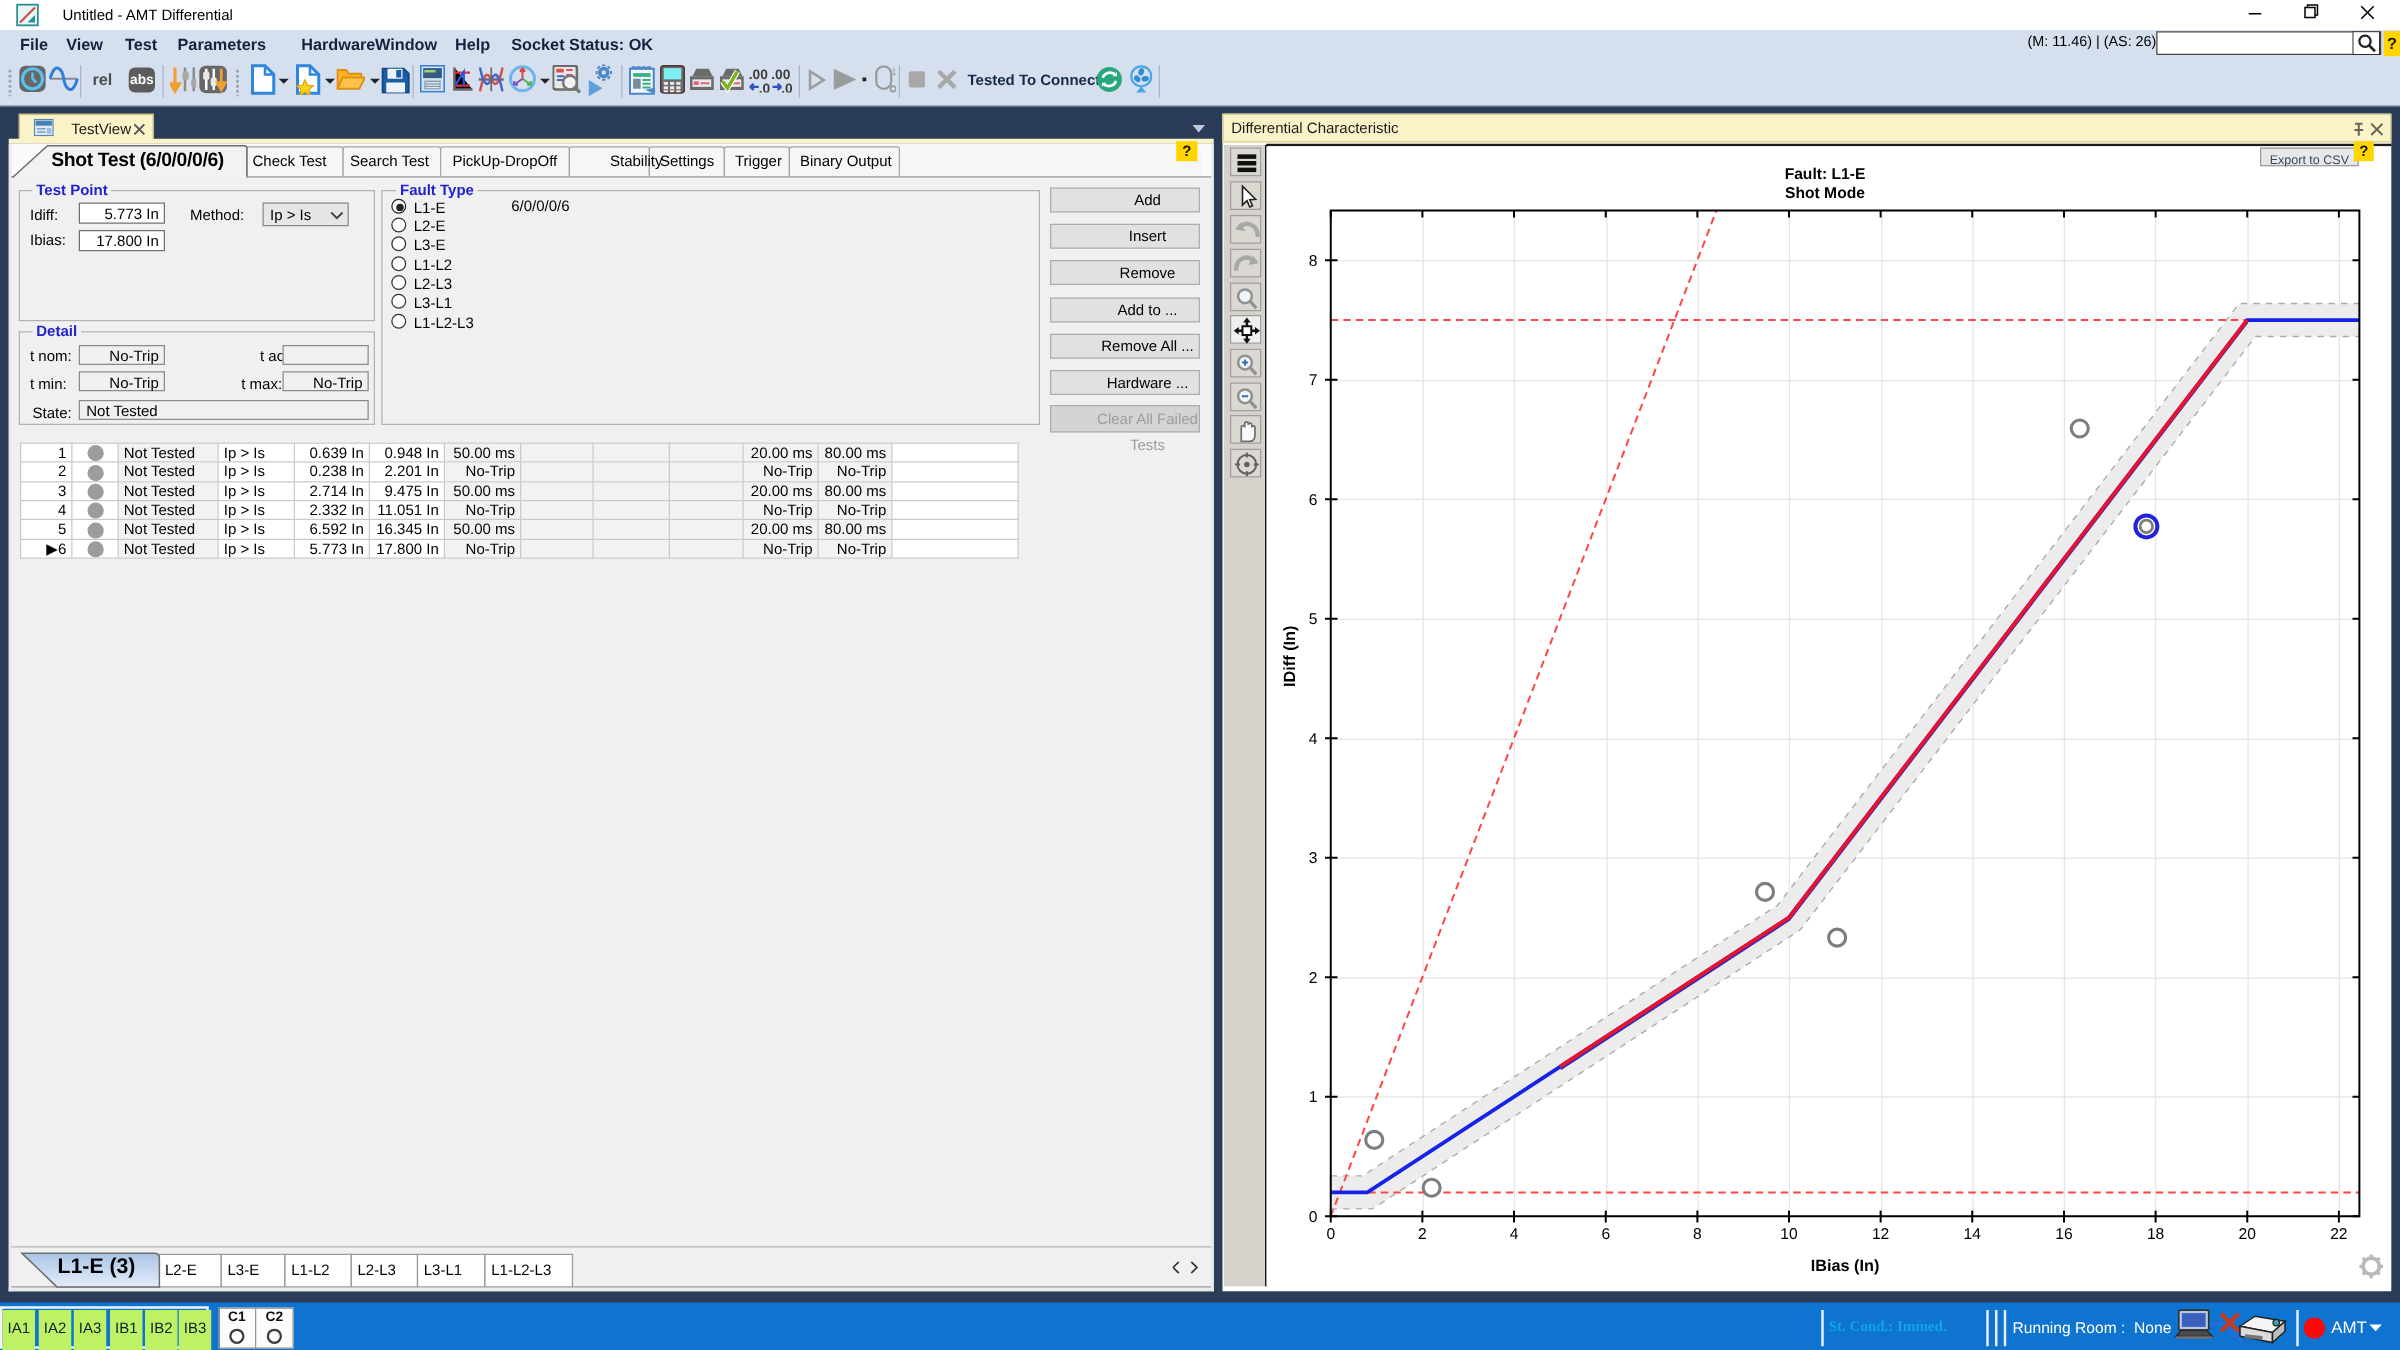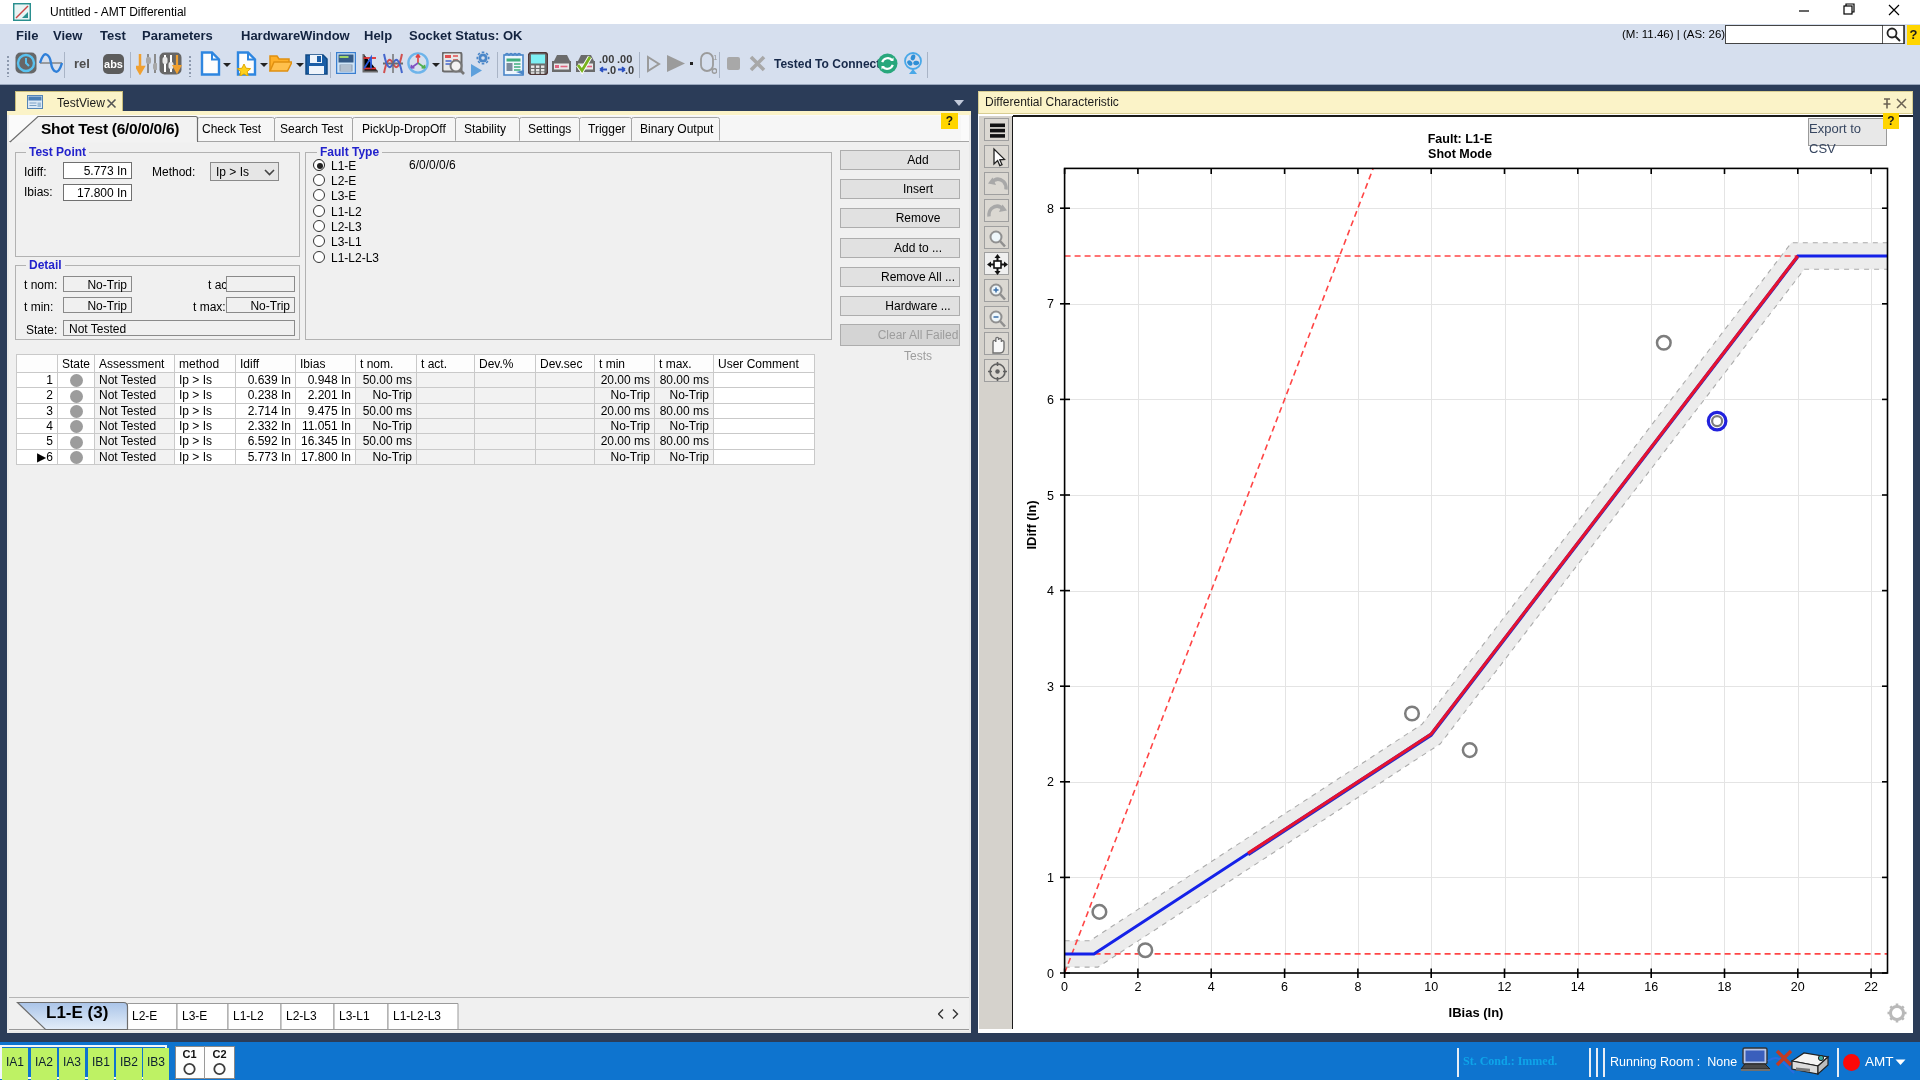--- a/index.html
+++ b/index.html
@@ -330,21 +330,21 @@
     <path d="M622.5 25.5 V4.5 q0 -2 2 -2 H708.5 q2 0 2 2 V25.5"></path>
   </g>
   <path d="M0 26.5 H960" stroke="#a5a5a5" stroke-width="1"></path>
   <path d="M1 27 L29 1.5 H186.5 q2 0 2 2 V27" fill="#f2f2f2" stroke="#6e6e6e" stroke-width="1.2"></path>
   <path d="M3 26.8 H188" stroke="#f2f2f2" stroke-width="2"></path>
 </svg>
 <div class="shottab" style="left:41px;top:120px;font-weight:bold;font-size:15.5px;letter-spacing:-0.3px">Shot Test (6/0/0/0/6)</div>
 <div class="shottab" style="left:202px;top:122px">Check Test</div>
 <div class="shottab" style="left:280px;top:122px">Search Test</div>
 <div class="shottab" style="left:362px;top:122px">PickUp-DropOff</div>
-<div class="shottab" style="left:464px;top:122px">Stability</div>
+<div class="shottab" style="left:488px;top:122px">Stability</div>
 <div class="shottab" style="left:528px;top:122px">Settings</div>
 <div class="shottab" style="left:588px;top:122px">Trigger</div>
 <div class="shottab" style="left:640px;top:122px">Binary Output</div>
 <div class="abs" style="left:941px;top:113px;width:17px;height:16px;background:#ffd500;color:#1a1a1a;font-weight:bold;font-size:12px;text-align:center;line-height:16px">?</div>
 
 <div class="groupbox" style="left:15px;top:152px;width:285px;height:105px">
   <div class="grouplabel" style="left:10px">Test Point</div>
 </div>
 <div class="lbl" style="left:24px;top:165px">Idiff:</div>
 <div class="field" style="left:63px;top:162px;width:69px;height:17px">5.773 In</div>
@@ -408,35 +408,20 @@
       <col style="width:60px">
       <col style="width:61px">
       <col style="width:58px">
       <col style="width:61px">
       <col style="width:59px">
       <col style="width:60px">
       <col style="width:59px">
       <col style="width:101px">
 </colgroup>
 <tbody>
-      <tr class="ghead">
-<td></td>
-        <td style="text-align:center">State</td>
-        <td>Assessment</td>
-        <td>method</td>
-        <td>Idiff</td>
-        <td>Ibias</td>
-        <td>t nom.</td>
-        <td>t act.</td>
-        <td>Dev.%</td>
-        <td>Dev.sec</td>
-        <td>t min</td>
-        <td>t max.</td>
-        <td>User Comment</td>
-</tr>
 <tr>
 <td class="rn">1</td>
         <td class="st"><div class="dot"></div></td>
         <td class="gy">Not Tested</td>
         <td>Ip &gt; Is</td>
         <td class="num">0.639 In</td>
         <td class="num">0.948 In</td>
         <td class="gy num">50.00 ms</td>
         <td class="gy"></td>
         <td class="gy"></td>
@@ -750,21 +735,21 @@
       <circle cx="86.4" cy="794.9" r="6.8"></circle>
       <circle cx="132.3" cy="833.2" r="6.8"></circle>
       <circle cx="399.0" cy="596.5" r="6.8"></circle>
       <circle cx="456.7" cy="633.1" r="6.8"></circle>
       <circle cx="650.8" cy="225.8" r="6.8"></circle>
     </g>
 <circle cx="704.1" cy="304.1" r="5" fill="#fff" stroke="#7d7d7d" stroke-width="2.2"></circle>
 <circle cx="704.1" cy="304.1" r="8.8" fill="none" stroke="#2222dd" stroke-width="3.2"></circle>
 </svg>
 
-<div class="abs" style="left:1808px;top:118px;width:79px;height:28px;background:#e8e8e8;border:1px solid #9a9a9a;font-size:13px;color:#374660;line-height:20px">Export to CSV</div>
+<div class="abs" style="left:1808px;top:118px;width:79px;height:15px;background:#e8e8e8;border:1px solid #9a9a9a;font-size:10px;color:#374660;text-align:center;line-height:20px">Export to CSV</div>
 <div class="abs" style="left:1883px;top:113px;width:16px;height:16px;background:#ffd500;color:#1a1a1a;font-weight:bold;font-size:12px;text-align:center;line-height:16px">?</div>
 
 <svg class="abs" style="left:1886px;top:1002px" width="22" height="22">
   <circle cx="11" cy="11" r="6.5" fill="none" stroke="#b9b9b9" stroke-width="3"></circle>
   <g stroke="#b9b9b9" stroke-width="2.6">
     <path d="M11 1.5 V4.5 M11 17.5 V20.5 M1.5 11 H4.5 M17.5 11 H20.5 M4.3 4.3 l2.1 2.1 M15.6 15.6 l2.1 2.1 M17.7 4.3 l-2.1 2.1 M6.4 15.6 l-2.1 2.1"></path>
   </g>
 </svg>
 
 <div class="abs" id="statusbar"></div>

